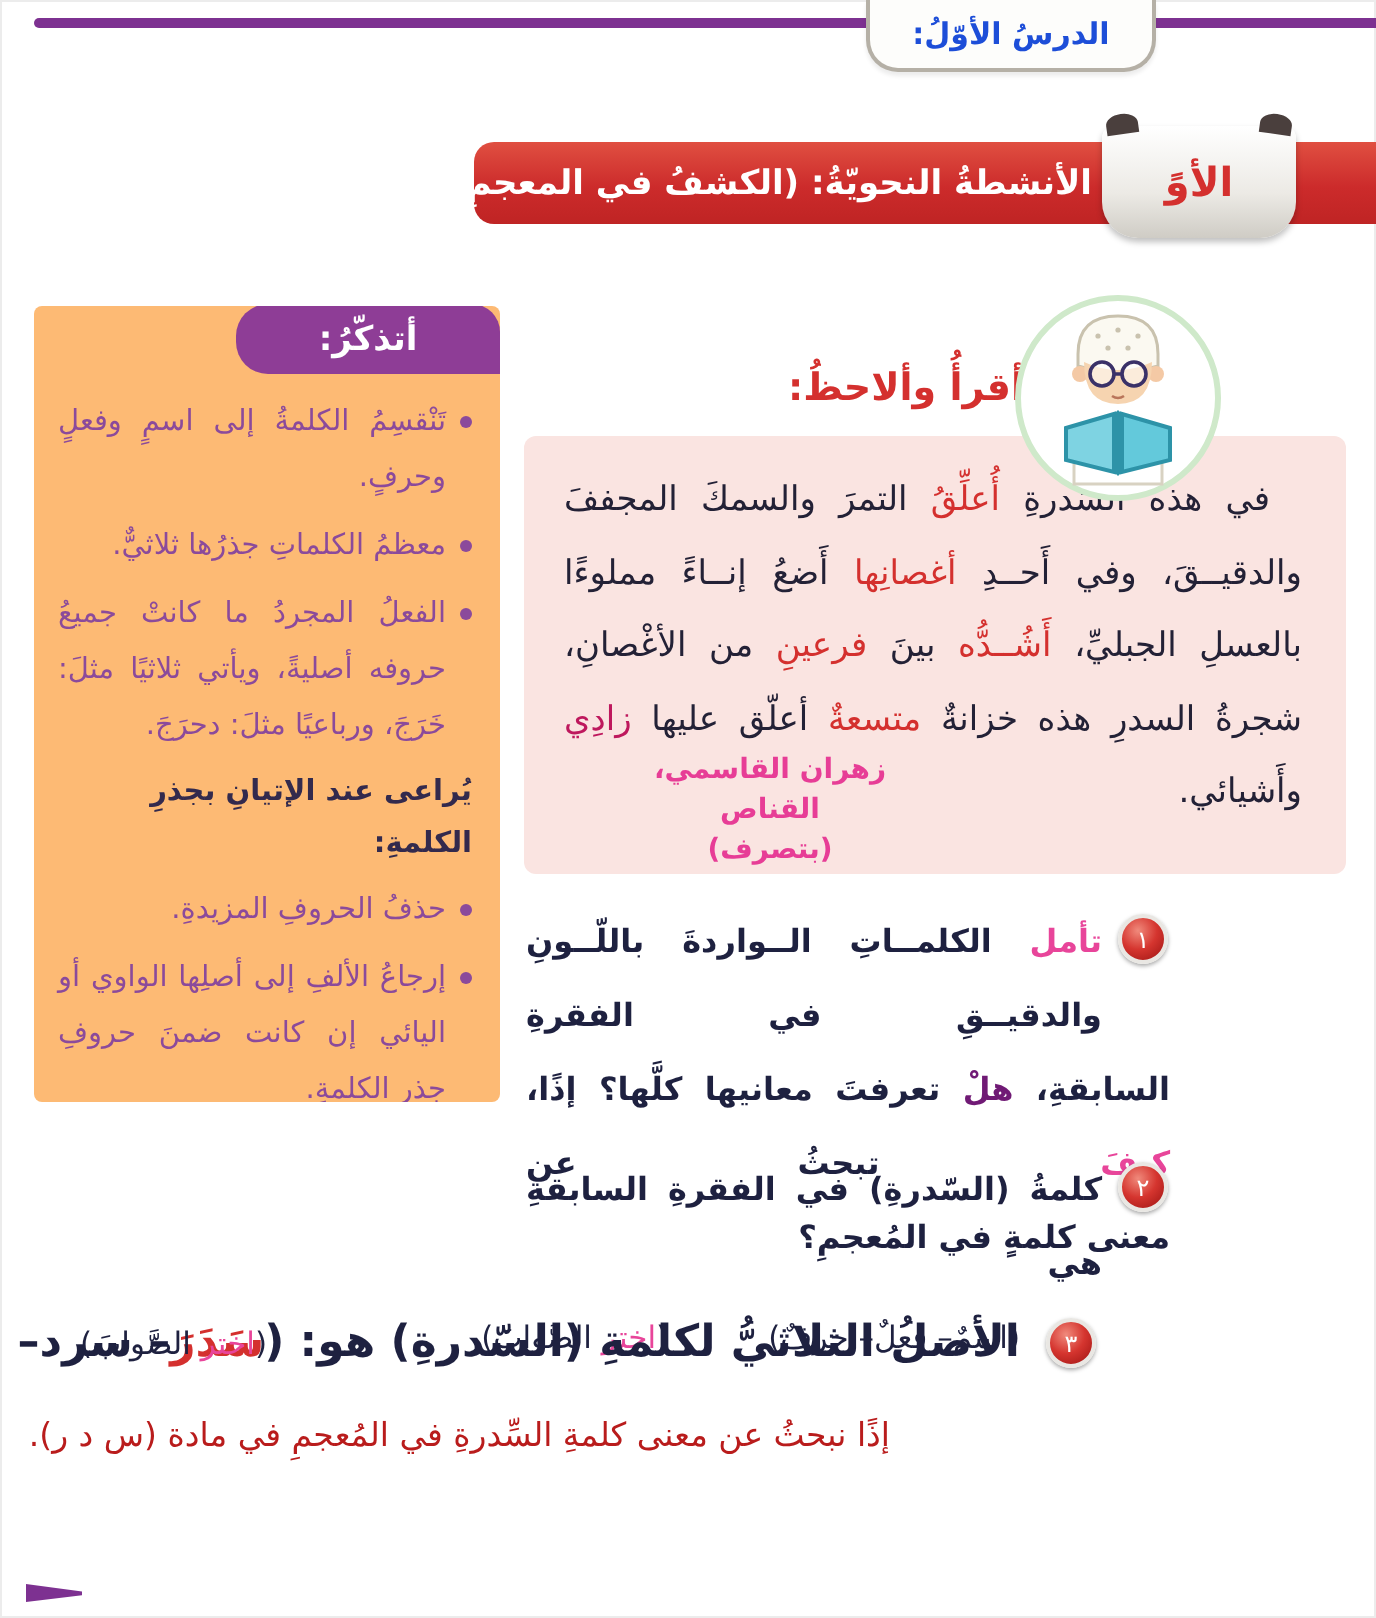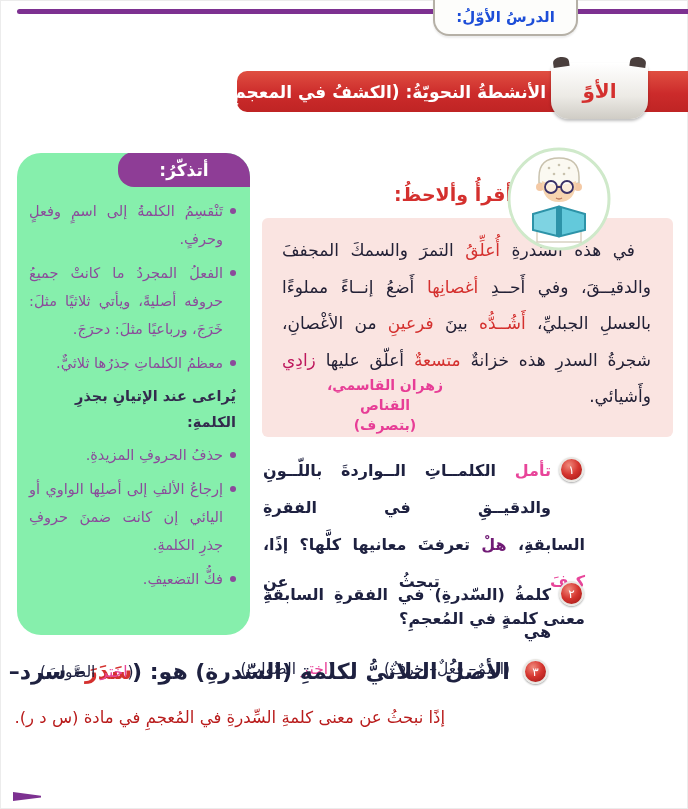--- a/index.html
+++ b/index.html
@@ -49,22 +49,22 @@
   }
   .p-line{font-size:17px;line-height:36.5px;color:#232136;text-align:justify;text-align-last:justify;}
   .p-line.indent{padding-right:16px;}
   .p-line.last{text-align-last:right;}
   .attribution{
     position:absolute;left:38px;bottom:2px;width:170px;text-align:center;
     color:#e73d96;font-weight:700;font-size:14px;line-height:20px;
   }
   
   .remember-box{
-    position:absolute;left:17px;top:153px;width:233px;height:482px;box-sizing:border-box;
-    background:#86efac;border-radius:24px;z-index:2;padding:44px 14px 8px 12px;overflow:hidden;
+    position:absolute;left:17px;top:153px;width:233px;height:398px;box-sizing:border-box;
+    background:#fdba74;border-radius:4px;z-index:2;padding:44px 14px 8px 12px;overflow:hidden;
   }
   .remember-tab{
     position:absolute;right:0;top:-1px;width:132px;height:35px;background:#8e3d96;
     border-radius:16px 14px 0 16px;display:flex;align-items:center;justify-content:center;
   }
   .remember-tab span{color:#fff;font-weight:700;font-size:17px;}
   .remember-box ul{list-style:none;margin:0;padding:0;}
   .remember-box li{
     position:relative;padding-right:13px;margin-bottom:6px;color:#8b4a9b;
     font-size:14.5px;line-height:28px;text-align:justify;
@@ -158,22 +158,22 @@
       <div>(بتصرف)</div>
     </div>
   </div>
 
   <div class="remember-box">
     <div class="remember-tab">
       <span>أتذكّرُ:</span>
     </div>
     <ul>
       <li>تَنْقسِمُ الكلمةُ إلى اسمٍ وفعلٍ وحرفٍ.</li>
+      <li>معظمُ الكلماتِ جذرُها ثلاثيٌّ.</li>
       <li>الفعلُ المجردُ ما كانتْ جميعُ حروفه أصليةً، ويأتي ثلاثيًا مثلَ: خَرَجَ، ورباعيًا مثلَ: دحرَجَ.</li>
-      <li>معظمُ الكلماتِ جذرُها ثلاثيٌّ.</li>
     </ul>
     <div class="remember-sub">يُراعى عند الإتيانِ بجذرِ الكلمةِ:</div>
     <ul>
       <li>حذفُ الحروفِ المزيدةِ.</li>
       <li>إرجاعُ الألفِ إلى أصلِها الواوي أو اليائي إن كانت ضمنَ حروفِ جذرِ الكلمةِ.</li>
       <li>فكُّ التضعيفِ.</li>
     </ul>
   </div>
 
   <div class="qblock q1">

